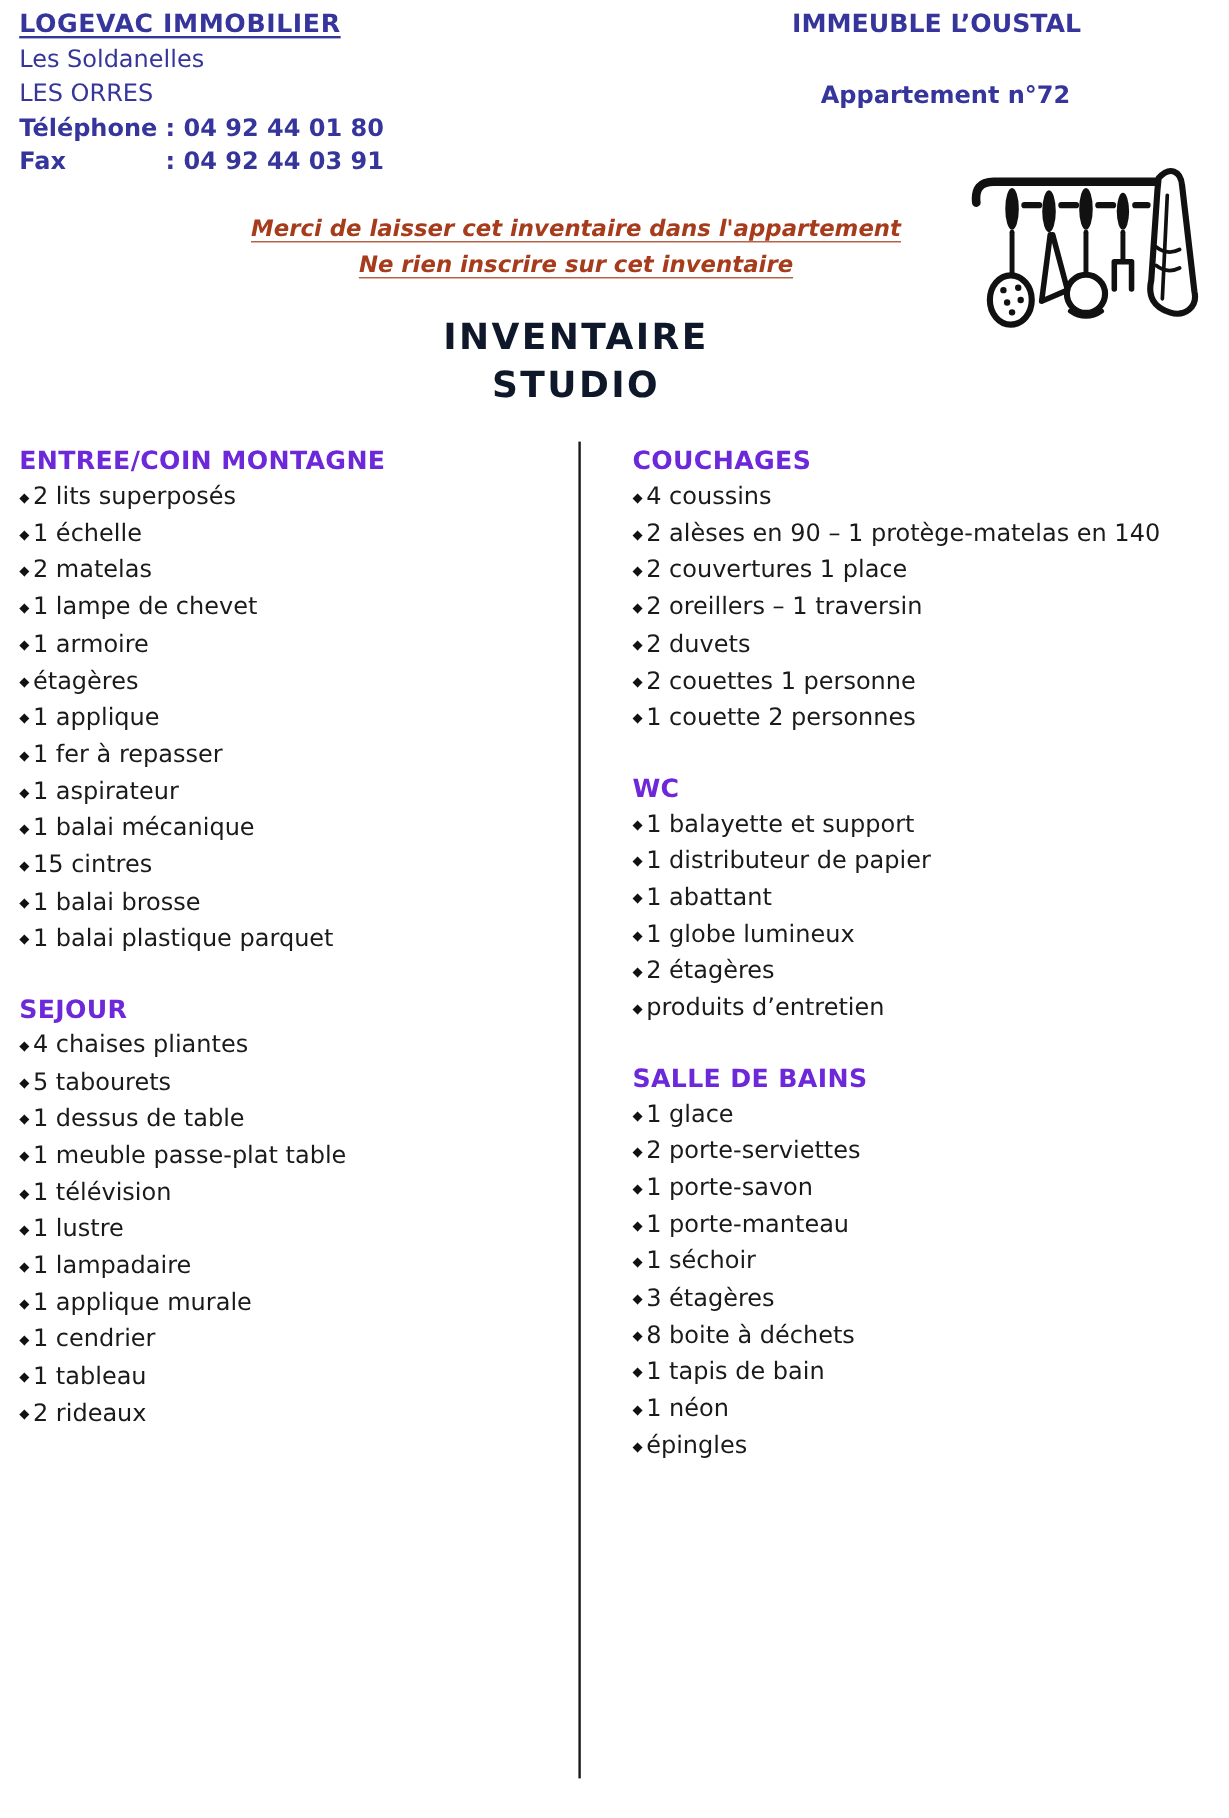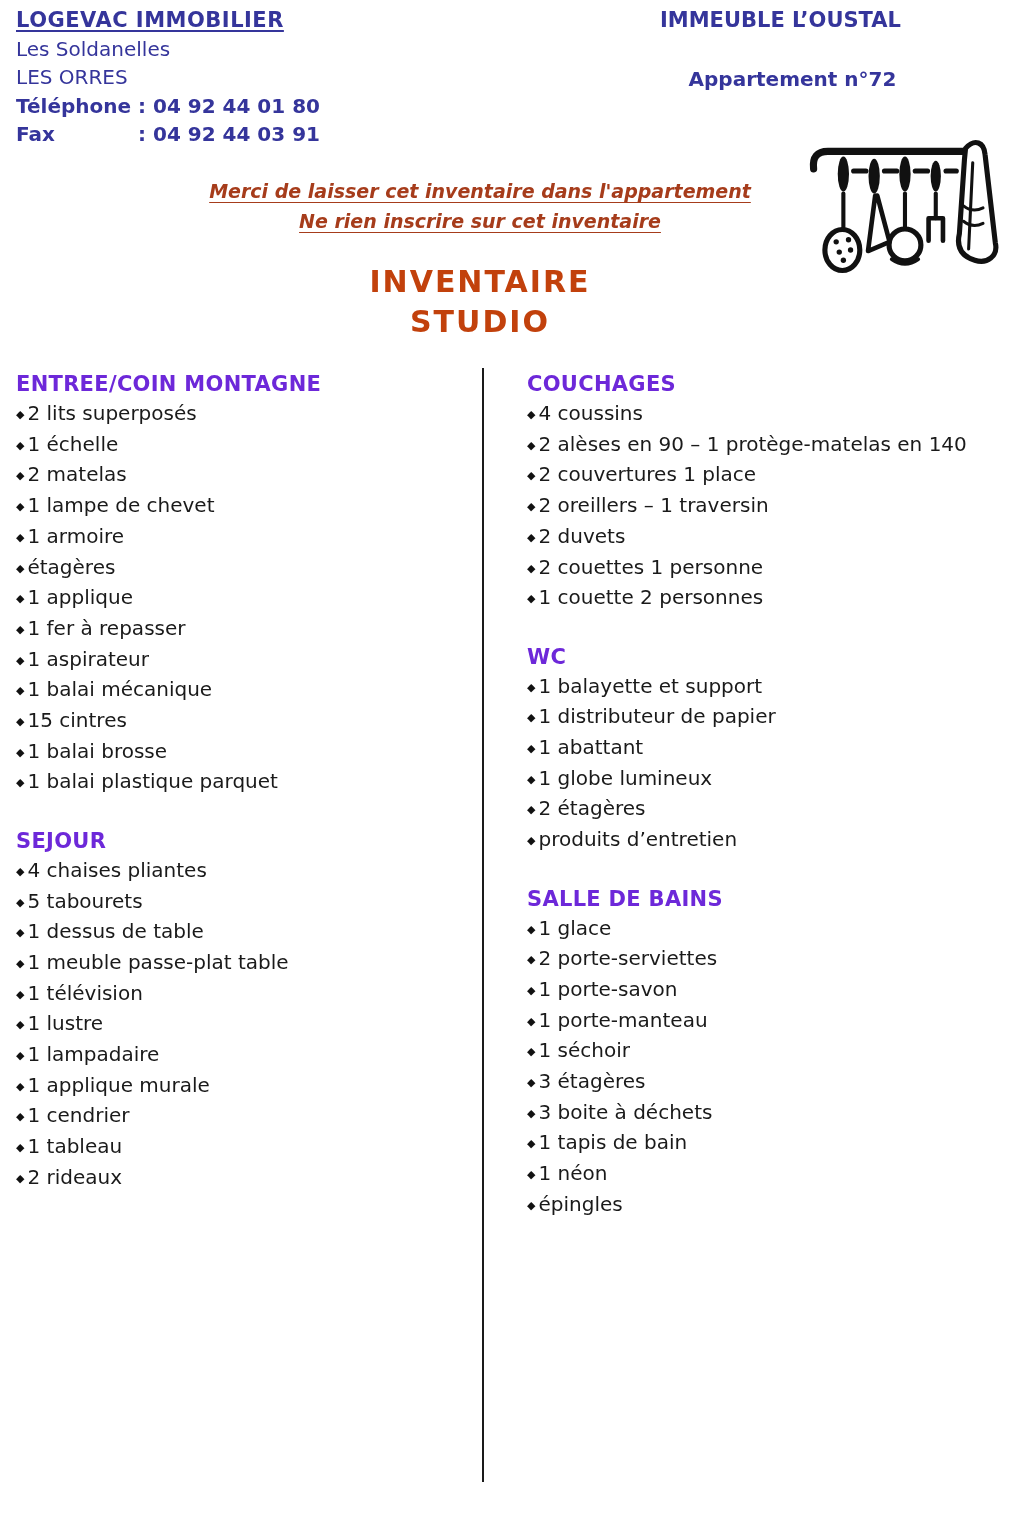--- a/index.html
+++ b/index.html
@@ -12,30 +12,30 @@
     color:#1a1a1a;
     overflow:hidden;
     padding-left:36px;
   }
   
   .header-left{position:absolute;left:16px;top:6px;line-height:28.5px;font-size:20px;color:#35359B;}
   .company{font-size:21px;font-weight:bold;text-decoration:underline;text-underline-offset:3px;letter-spacing:.5px;}
   .contact-line{font-weight:bold;display:flex;}
   .contact-label{display:inline-block;width:122px;}
   .header-right{position:absolute;left:660px;top:6px;color:#35359B;font-weight:bold;font-size:21px;line-height:28px;}
-  .apartment{margin-top:31px;margin-left:24px;font-size:20px;text-align:center;}
+  .apartment{margin-top:31px;margin-left:24px;font-size:20px;}
   
   .clipart{position:absolute;left:800px;top:134px;width:212px;height:154px;}
   
   .notice{position:absolute;left:0;top:176px;width:960px;text-align:center;
     color:#A63C1B;font-weight:bold;font-style:italic;font-size:19px;line-height:30px;}
   .notice span{text-decoration:underline;text-underline-offset:4px;}
   
   .doc-title{position:absolute;left:0;top:262px;width:960px;text-align:center;
-    color:#c2410c;font-weight:bold;font-size:30px;line-height:40px;letter-spacing:2px;}
+    color:#0f172a;font-weight:bold;font-size:30px;line-height:40px;letter-spacing:2px;}
   
   .col{position:absolute;top:370px;}
   .col-left{left:16px;width:440px;}
   .col-right{left:527px;width:480px;}
   .divider{position:absolute;left:482px;top:368px;width:2px;height:1114px;background:#1a1a1a;}
   .inv-section{margin:0 0 28.7px 0;}
   .sec-heading{color:#6d28d9;font-weight:bold;font-size:21px;line-height:29px;letter-spacing:.3px;}
   ul.items{list-style:none;margin:0;padding:0;}
   ul.items li{font-size:20px;line-height:28.7px;white-space:nowrap;}
   .bullet{font-size:11px;vertical-align:2px;margin-right:3px;color:#111;}
@@ -173,21 +173,21 @@
       </section>
       <section class="inv-section">
         <div class="sec-heading">SALLE DE BAINS</div>
         <ul class="items">
           <li><span class="bullet">◆</span><span>1 glace</span></li>
           <li><span class="bullet">◆</span><span>2 porte-serviettes</span></li>
           <li><span class="bullet">◆</span><span>1 porte-savon</span></li>
           <li><span class="bullet">◆</span><span>1 porte-manteau</span></li>
           <li><span class="bullet">◆</span><span>1 séchoir</span></li>
           <li><span class="bullet">◆</span><span>3 étagères</span></li>
-          <li><span class="bullet">◆</span><span>3 boite à déchets</span></li>
+          <li><span class="bullet">◆</span><span>8 boite à déchets</span></li>
           <li><span class="bullet">◆</span><span>1 tapis de bain</span></li>
           <li><span class="bullet">◆</span><span>1 néon</span></li>
           <li><span class="bullet">◆</span><span>épingles</span></li>
         </ul>
       </section>
     </div>
 
 </div>
 
 </body></html>

